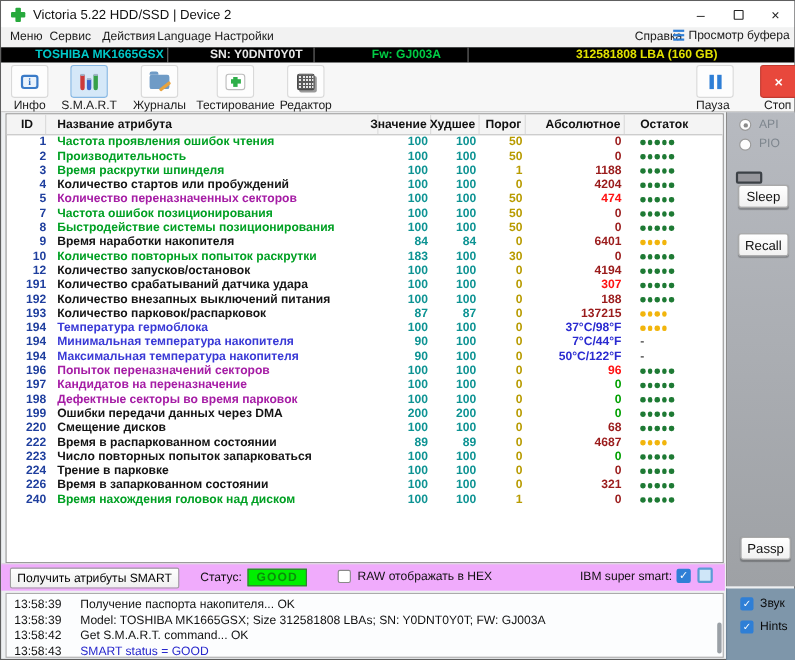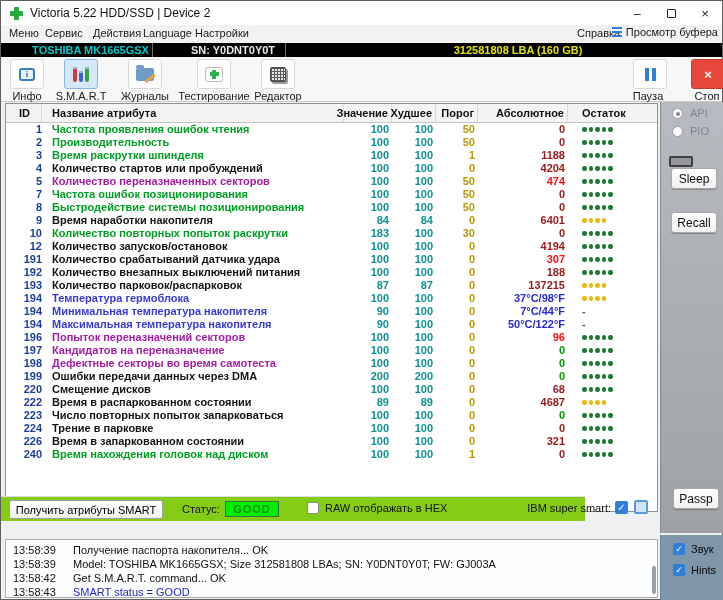--- a/index.html
+++ b/index.html
@@ -73,21 +73,21 @@
   .c.t { text-align:right; padding-right:3px; color:#b89b00; }
   .c.raw { text-align:right; padding-right:3px; }
   .c.dots { padding-left:14px; display:flex; align-items:center; gap:2px; }
   .nm.green { color:#00a023; } .nm.black { color:#141414; } .nm.purple { color:#a51ca5; } .nm.blue { color:#3939d6; }
   .raw.maroon { color:#9a1b1b; } .raw.red { color:#ff1111; } .raw.green { color:#00a000; } .raw.blue { color:#2a2ad0; }
   .dot { width:4.5px; height:4.5px; border-radius:50%; display:inline-block; }
   .dot.green { background:#1e7a34; } .dot.orange { background:#f2b50c; }
   .nodots { color:#555; font-weight:bold; }
 
   
-  .statusbar { position:absolute; left:0; top:495px; width:584px; height:25px; background:#84cc16; border-top:1px solid #dcdcdc; font-size:11px; }
+  .statusbar { position:absolute; left:0; top:511px; width:658px; height:25px; background:#f0abfc; border-top:1px solid #dcdcdc; font-size:11px; }
   .get-smart-btn { position:absolute; left:8px; top:3px; width:154px; height:19px; background:linear-gradient(#fefefe,#f0f0f0); border:1px solid #9f9f9f; border-radius:2px; font-size:11px; display:flex; align-items:center; justify-content:center; }
   .status-label { position:absolute; left:181px; top:6px; color:#111; }
   .status-good { position:absolute; left:224px; top:4px; width:54px; height:16px; background:#00ef00; border:1px solid #3f6f3f; color:#0a8f0a; font-weight:bold; font-size:11px; letter-spacing:1px; display:flex; align-items:center; justify-content:center; }
   .cb { width:12px; height:12px; background:#fff; border:1px solid #8a8a8a; border-radius:2px; display:inline-block; }
   .raw-hex { position:absolute; left:306px; top:5px; display:flex; align-items:center; gap:6px; color:#111; }
   .ibm { position:absolute; left:500px; top:5px; width:110px; text-align:right; color:#111; }
   .cb-checked { position:absolute; width:13px; height:13px; background:#2f7fd6; border-radius:2px; color:#fff; font-size:10px; line-height:13px; text-align:center; }
   .cb-ibm { left:614px; top:4px; }
   .cb-alt { position:absolute; left:633px; top:3px; width:14px; height:14px; background:#cfe6f8; border:2px solid #5b9bd5; border-radius:2px; }
 
@@ -144,20 +144,21 @@
           <i></i>
           <i></i>
         </span>
       <span>Просмотр буфера</span>
     </span>
   </div>
 
   <div class="devbar">
     <div class="devseg seg-model">TOSHIBA MK1665GSX</div>
     <div class="devseg seg-serial">SN: Y0DNT0Y0T</div>
+    <div class="devseg seg-fw">Fw: GJ003A</div>
     <div class="devseg seg-cap">312581808 LBA (160 GB)</div>
   </div>
 
   <div class="toolbar">
     <div class="tbtn" style="left:9px">
         <span class="icon-info">i</span>
       </div>
     <span class="tlabel" style="left:26px">Инфо</span>
 
     <div class="tbtn selected" style="left:63px">
@@ -459,21 +460,21 @@
           <div class="c dots">
             <span class="dot green"></span>
             <span class="dot green"></span>
             <span class="dot green"></span>
             <span class="dot green"></span>
             <span class="dot green"></span>
           </div>
         </div>
         <div class="trow">
           <div class="c id">198</div>
-          <div class="c nm purple">Дефектные секторы во время самотеста</div>
+          <div class="c nm purple">Дефектные секторы во время парковок</div>
           <div class="c v">100</div>
           <div class="c v">100</div>
           <div class="c t">0</div>
           <div class="c raw green">0</div>
           <div class="c dots">
             <span class="dot green"></span>
             <span class="dot green"></span>
             <span class="dot green"></span>
             <span class="dot green"></span>
             <span class="dot green"></span>

